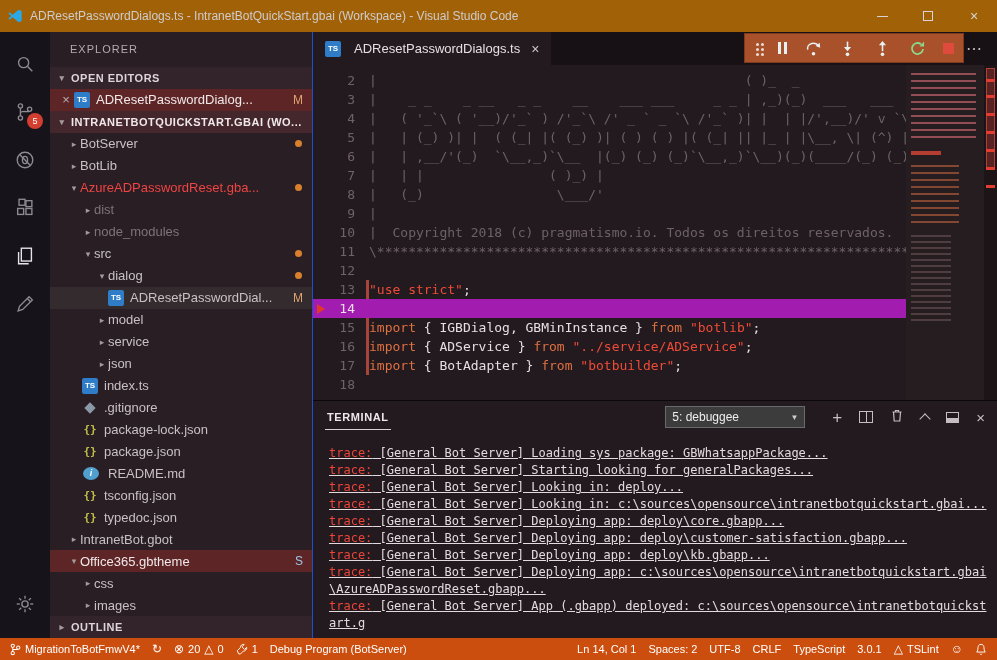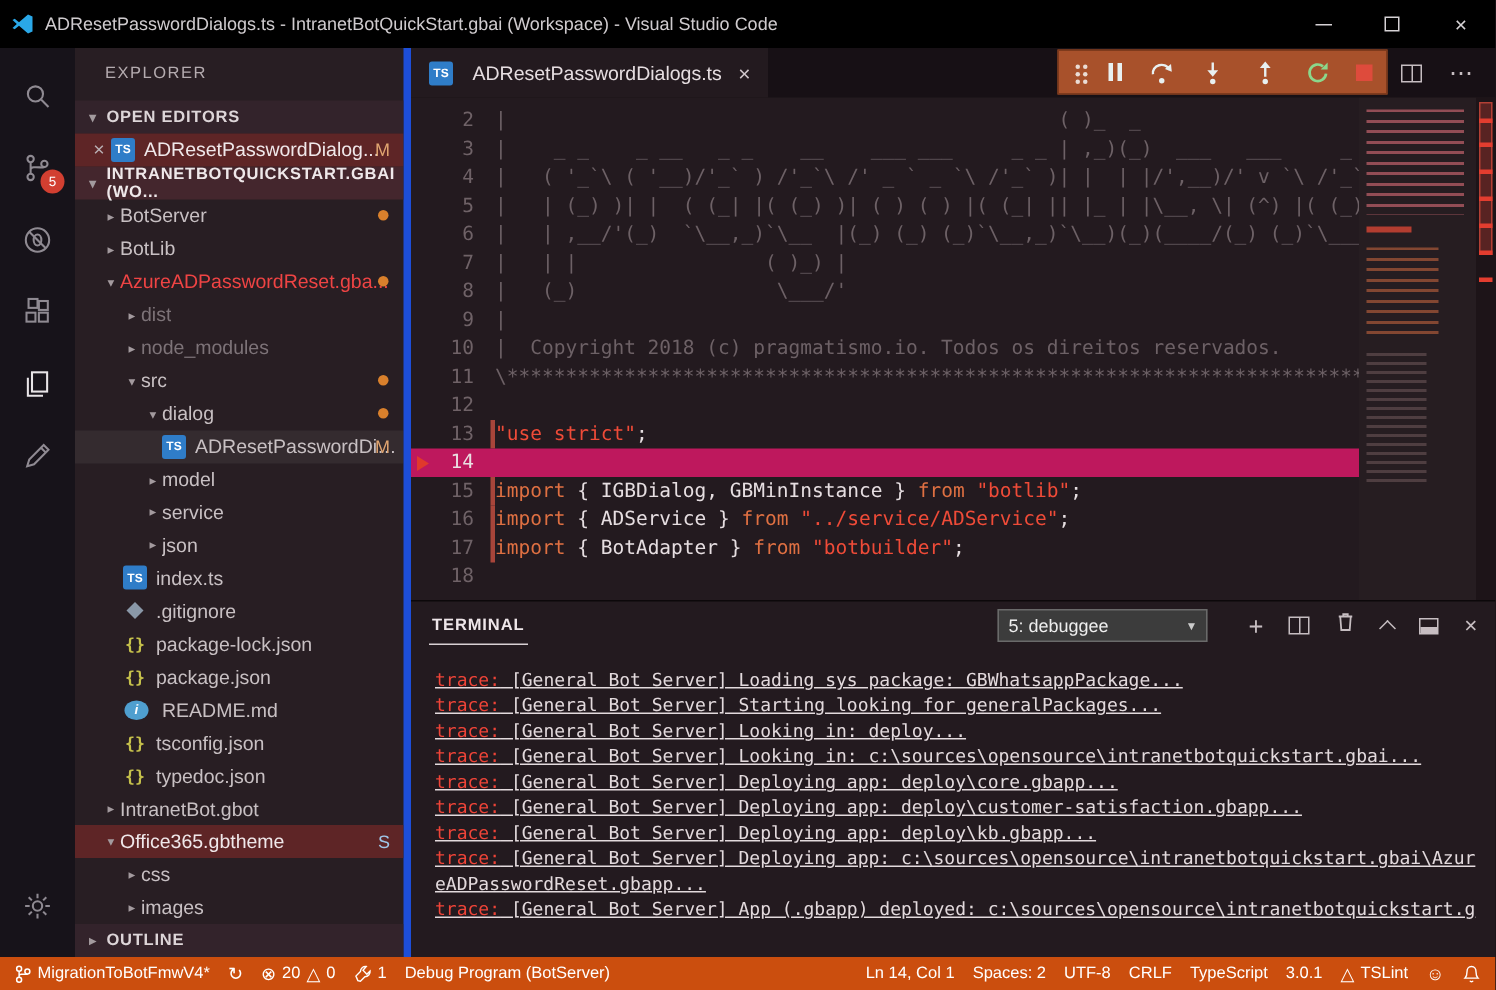--- a/index.html
+++ b/index.html
@@ -1,40 +1,40 @@
 <!DOCTYPE html>
 <html><head>
 <meta charset="utf-8">
 <style>
   * { margin:0; padding:0; box-sizing:border-box; }
   html,body { width:997px; height:660px; overflow:hidden; background:#1b1418; font-family:"Liberation Sans",sans-serif; }
   .app { position:relative; width:997px; height:660px; display:flex; flex-direction:column; }
 
   
-  .tb { height:32px; background:#000000; display:flex; align-items:center; color:#cfcbce; font-size:12px; flex:0 0 32px; }
+  .tb { height:32px; background:#a16207; display:flex; align-items:center; color:#cfcbce; font-size:12px; flex:0 0 32px; }
   .tb-logo { width:30px; display:flex; justify-content:center; }
   .tb-title { white-space:nowrap; overflow:hidden; }
   .tb-spacer { flex:1; }
   .wbtn { width:46px; height:32px; display:flex; align-items:center; justify-content:center; color:#d6d2d5; font-size:14px; }
   .wbtn .maxbox { width:10px; height:10px; border:1px solid #d6d2d5; }
   .wbtn .minline { width:11px; height:1px; background:#d6d2d5; }
 
   
   .main { flex:1; display:flex; min-height:0; }
 
   
   .ab { width:50px; background:#17131a; display:flex; flex-direction:column; align-items:center; padding-top:8px; }
   .ab-item { width:50px; height:48px; display:flex; align-items:center; justify-content:center; position:relative; color:#8f8a92; }
   .ab-item svg { stroke:#8f8a92; fill:none; stroke-width:1.5; }
   .ab-item.active svg { stroke:#e8e4e7; }
   .ab-badge { position:absolute; right:7px; bottom:7px; min-width:16px; height:16px; border-radius:8px; background:#d23f31; color:#fff; font-size:9px; display:flex; align-items:center; justify-content:center; padding:0 3px; }
   .ab-bottom { margin-top:auto; margin-bottom:10px; }
 
   
-  .sb { width:224px; background:#281e23; overflow:hidden; border-right:5px solid #1d4ed8; display:flex; flex-direction:column; }
+  .sb { width:263px; background:#281e23; overflow:hidden; border-right:1px solid #1d4ed8; display:flex; flex-direction:column; }
   .sb-title { height:35px; line-height:35px; padding-left:20px; font-size:11px; letter-spacing:1px; color:#b4abaf; }
   .sec-head { height:22px; display:flex; align-items:center; background:#33232b; color:#ddd5d8; font-size:11px; font-weight:bold; letter-spacing:.5px; padding-left:6px; gap:3px; }
   .sec-head.ws { background:#44262d; color:#efe8ea; }
   .chev { width:12px; font-size:9px; color:#a39a9e; text-align:center; flex:0 0 12px; }
   .srow { height:22px; display:flex; align-items:center; font-size:13px; color:#c8c0c3; position:relative; white-space:nowrap; }
   .srow.i0 { padding-left:18px; } .srow.i1 { padding-left:32px; } .srow.i2 { padding-left:46px; } .srow.i3 { padding-left:58px; }
   .srow.sel { background:#5e2526; color:#f0e8ea; }
   .srow.subsel { background:rgba(255,255,255,.06); }
   .srow.dim .tlabel { color:#7d7378; }
   .srow.accent .tlabel { color:#ef4444; }
@@ -73,21 +73,21 @@
   .ed { height:335px; flex:0 0 335px; display:flex; position:relative; overflow:hidden; }
   .code-area { flex:1; min-width:0; padding-top:6px; overflow:hidden; }
   .cline { display:flex; height:19px; line-height:19px; font-family:"DejaVu Sans Mono",monospace; font-size:13px; white-space:pre; position:relative; }
   .glyph { width:16px; flex:0 0 16px; position:relative; }
   .num { width:40px; flex:0 0 40px; text-align:right; padding-right:14px; color:#6f6267; }
   .txt { flex:1; overflow:hidden; color:#e6dee1; }
   .comment { color:#6d6166; }
   .kw { color:#df7042; }
   .str { color:#ef4b38; }
   .plain { color:#e6dee1; }
-  .cline.current { background:#be185d; }
+  .cline.current { background:#a21caf; }
   .cline.current .num { color:#eadfe2; }
   .cline.mod::before { content:""; position:absolute; left:53px; top:0; bottom:0; width:3px; background:#a8453a; }
   .dbg-arrow { position:absolute; left:4px; top:5px; width:0; height:0; border-left:8px solid #e0392c; border-top:5px solid transparent; border-bottom:5px solid transparent; }
 
   
   .minimap { width:78px; flex:0 0 78px; position:relative; background:#261d21; }
   .mm { position:absolute; left:5px; right:8px; }
   .mm.a { top:8px; height:70px; background:repeating-linear-gradient(to bottom, rgba(236,116,128,.55) 0 2px, transparent 2px 7px); }
   .mm.b { top:86px; height:4px; width:30px; background:rgba(239,75,56,.7); }
   .mm.c { top:100px; height:60px; background:repeating-linear-gradient(to bottom, rgba(223,112,66,.5) 0 2px, transparent 2px 7px); width:48px; }

